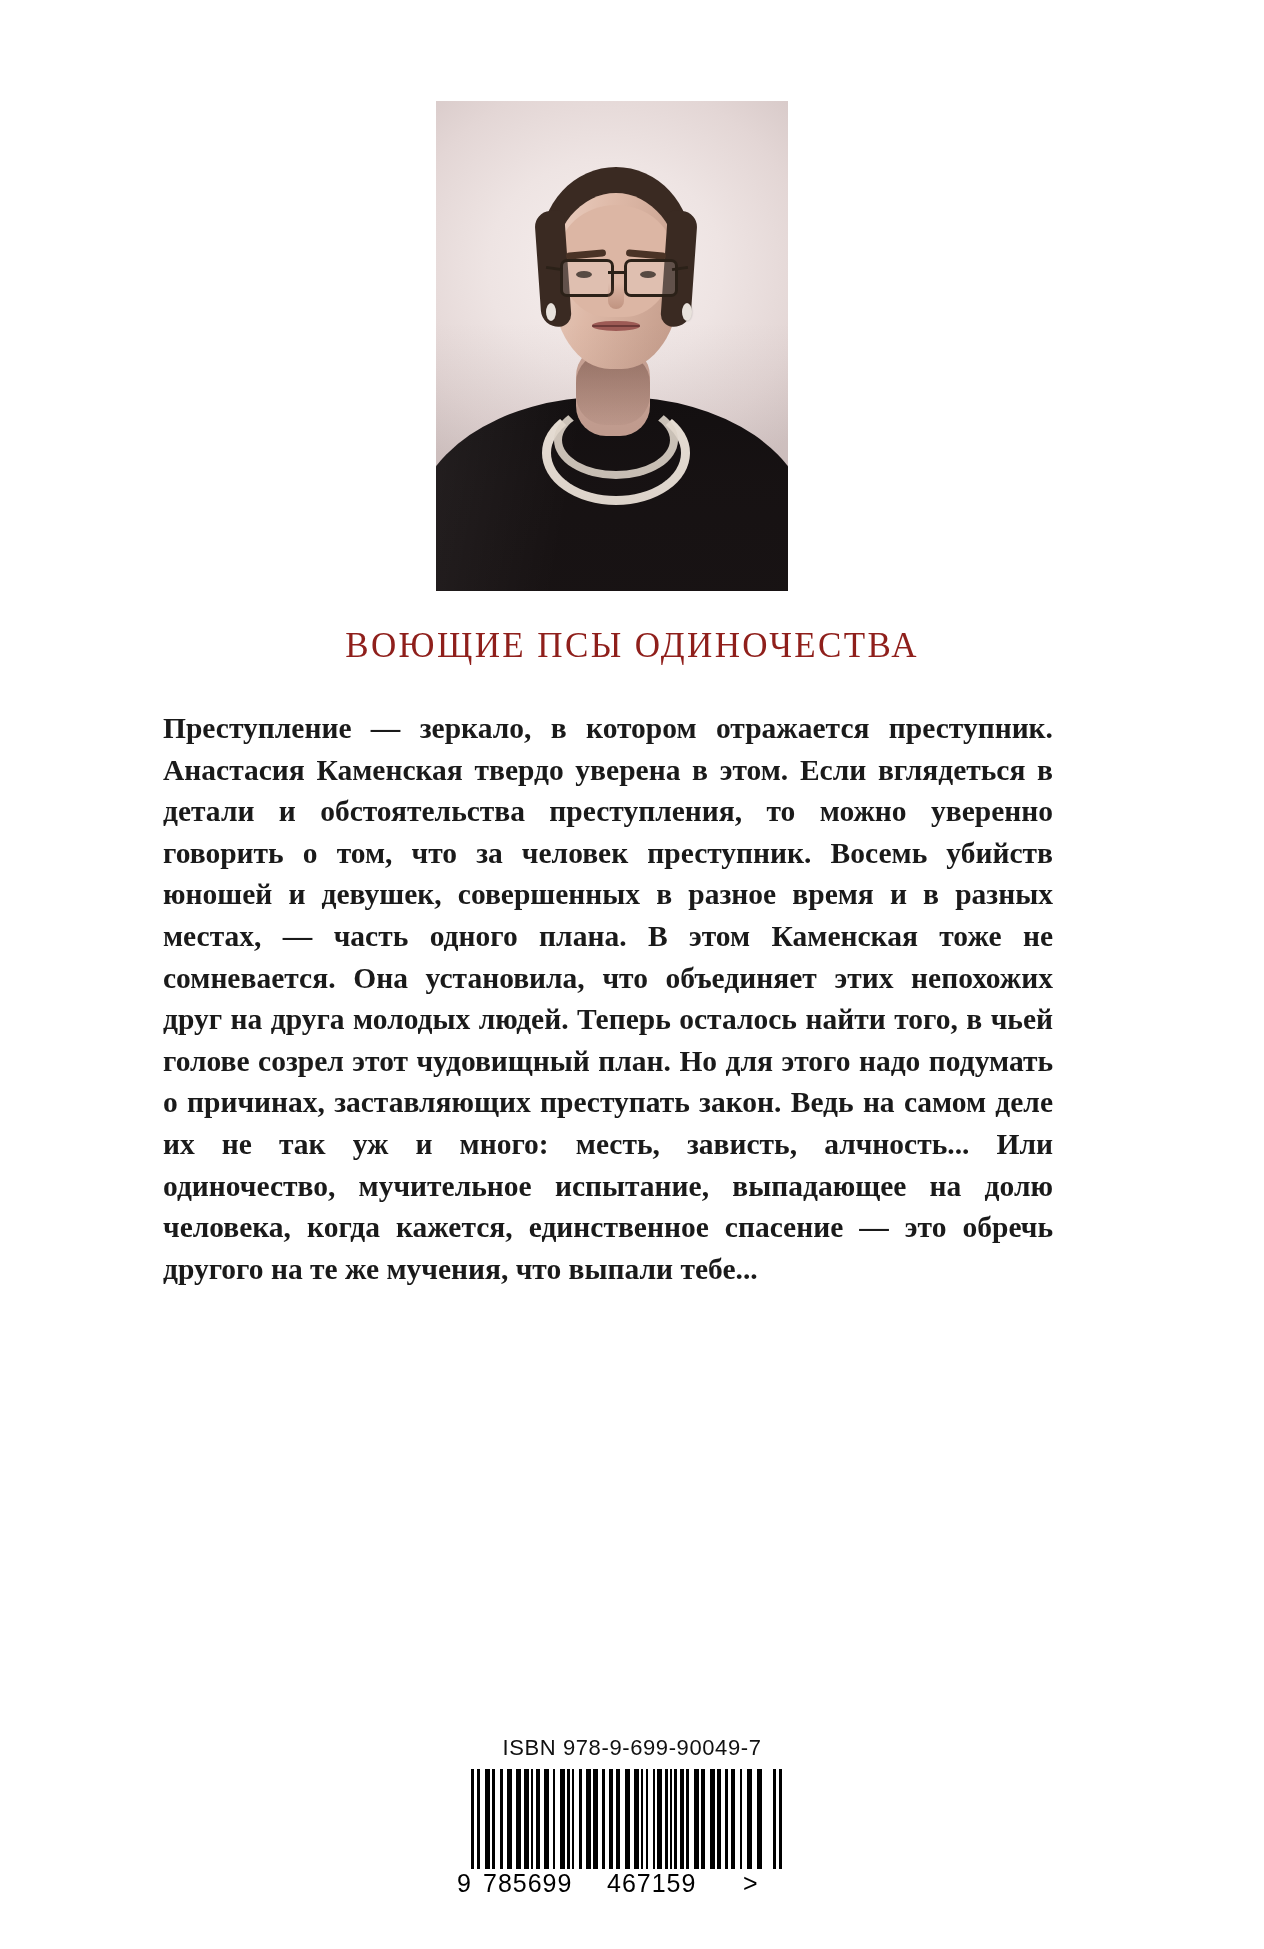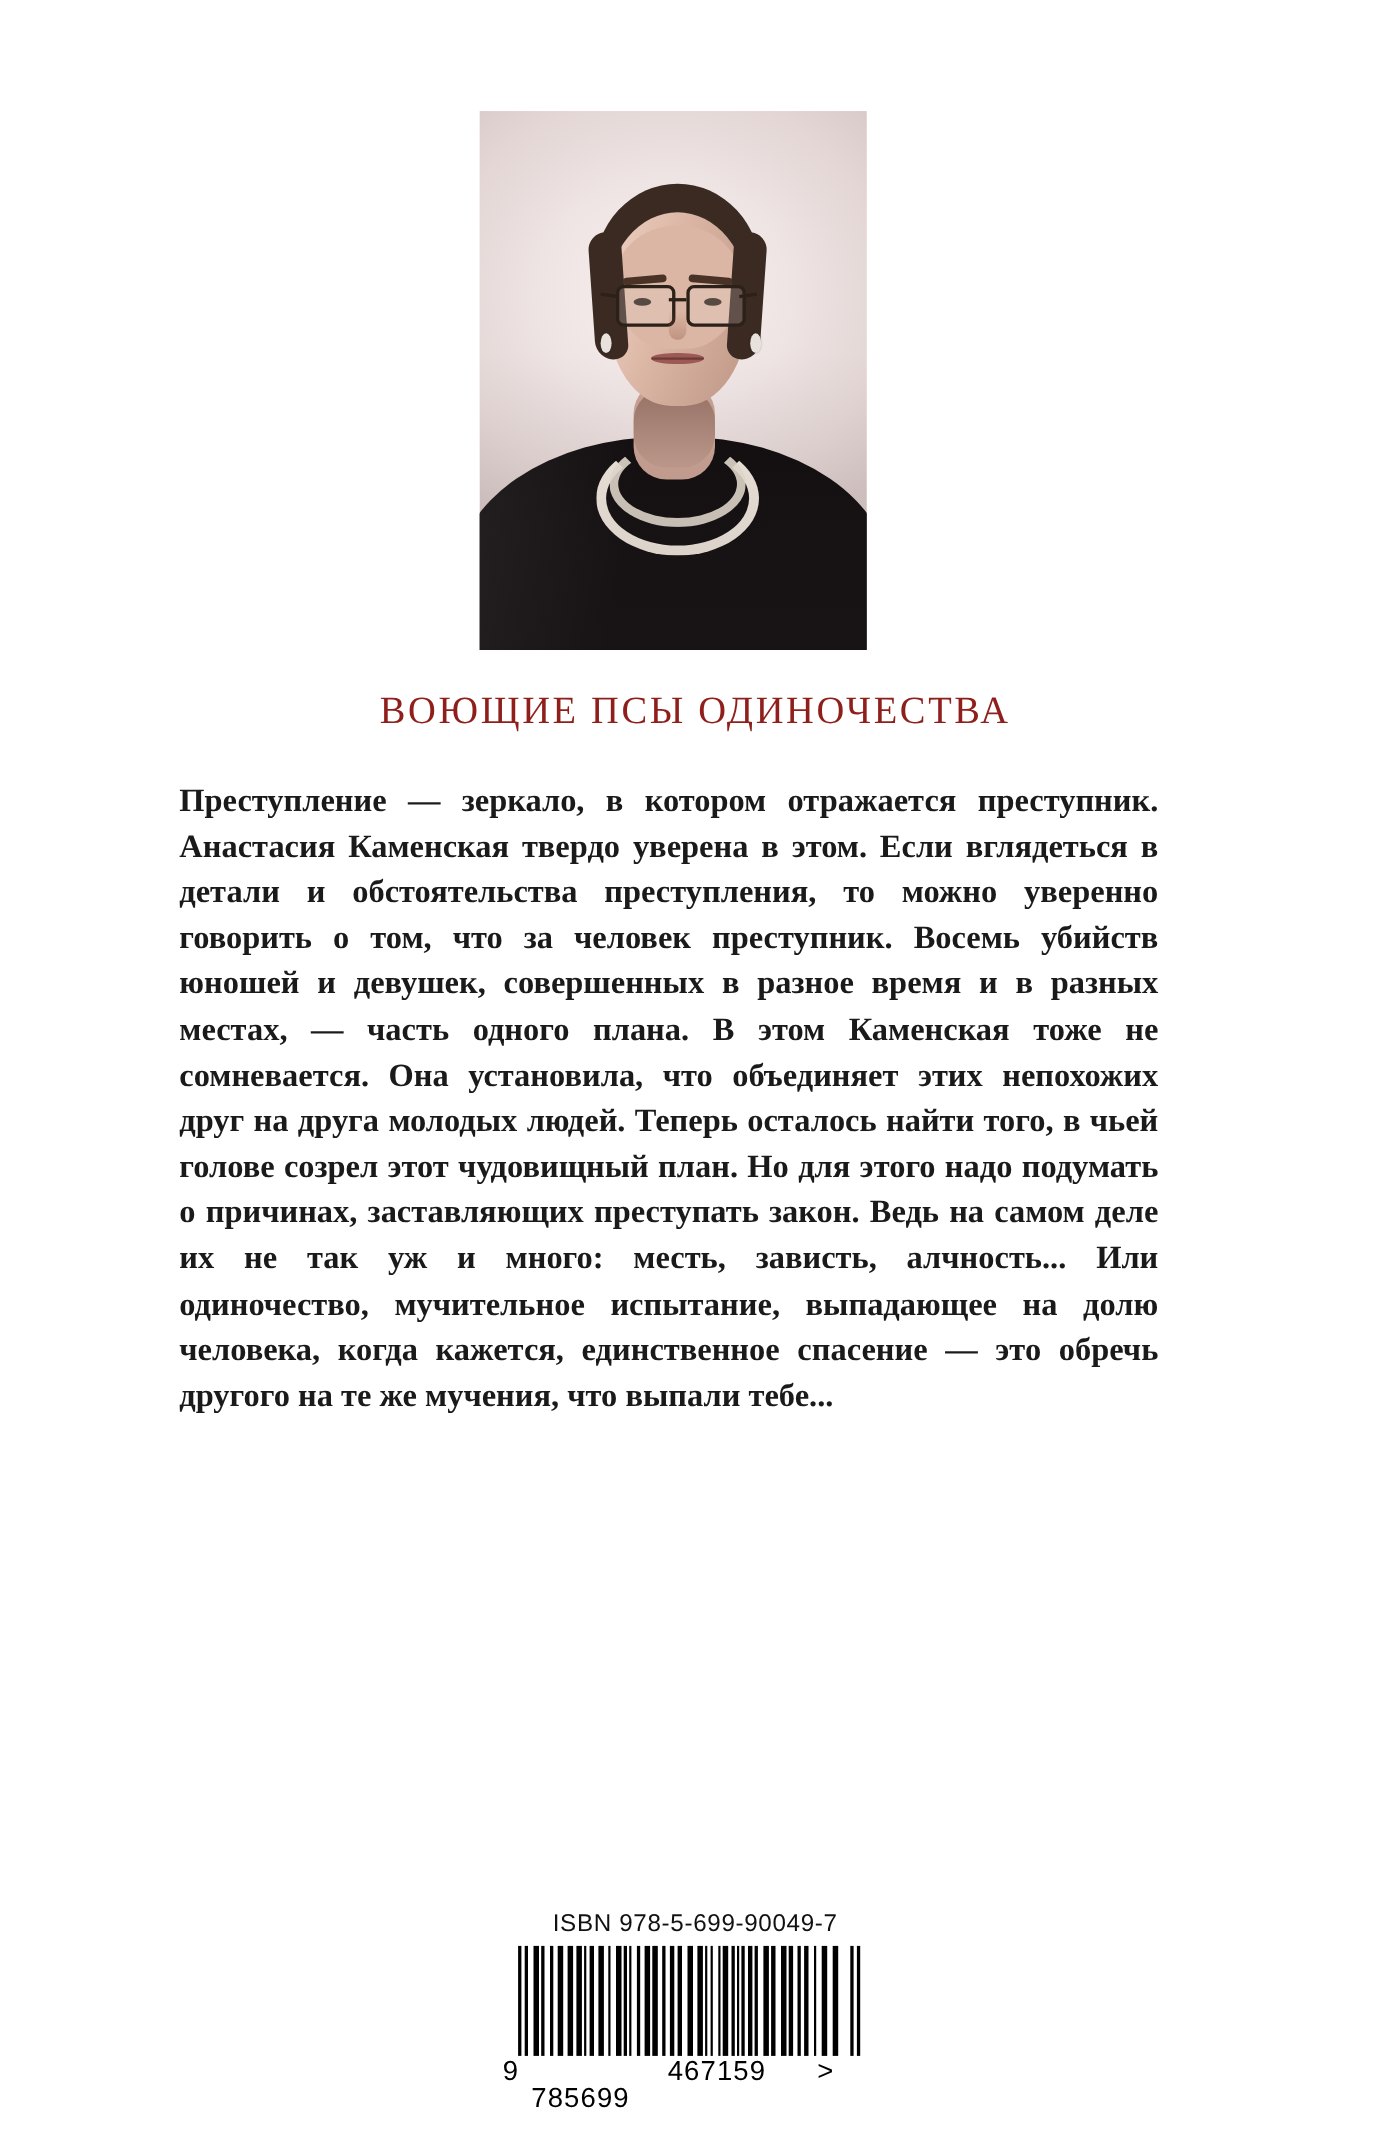--- a/index.html
+++ b/index.html
@@ -295,21 +295,21 @@
     letter-spacing: 1px;
     color: #000;
     background: #fff;
   }
   .bd {
     position: absolute;
     top: 0;
     white-space: pre;
   }
   .bd.left  { left: 2px; }
-  .bd.mid1  { left: 28px; margin-top: 24px; }
+  .bd.mid1  { left: 28px; }
   .bd.mid2  { left: 152px; }
   .bd.right { left: 288px; }
 </style>
 </head>
 <body>
 
 <div class="page">
 
   <div class="portrait-wrap">
     <div class="portrait">
@@ -344,21 +344,21 @@
     </div>
   </div>
 
   <div class="book-title">ВОЮЩИЕ ПСЫ ОДИНОЧЕСТВА</div>
 
   <div class="blurb">
     <p>Преступление — зеркало, в котором отражается преступник. Анастасия Каменская твердо уверена в этом. Если вглядеться в детали и обстоятельства преступления, то можно уверенно говорить о том, что за человек преступник. Восемь убийств юношей и девушек, совершенных в разное время и в разных местах, — часть одного плана. В этом Каменская тоже не сомневается. Она установила, что объединяет этих непохожих друг на друга молодых людей. Теперь осталось найти того, в чьей голове созрел этот чудовищный план. Но для этого надо подумать о причинах, заставляющих преступать закон. Ведь на самом деле их не так уж и много: месть, зависть, алчность... Или одиночество, мучительное испытание, выпадающее на долю человека, когда кажется, единственное спасение — это обречь другого на те же мучения, что выпали тебе...</p>
   </div>
 
   <div class="isbn-area">
-    <span class="isbn-text">ISBN 978-5-699-90049-7</span>
+    <span class="isbn-text">ISBN 978-9-699-90049-7</span>
   </div>
 
   <div class="barcode-block">
     <div class="bars" id="bars">
         <i style="left: 16px; width: 3px;"></i>
         <i style="left: 22px; width: 3px;"></i>
         <i style="left: 30px; width: 5px;"></i>
         <i style="left: 37px; width: 3px;"></i>
         <i style="left: 45px; width: 3px;"></i>
         <i style="left: 52px; width: 5px;"></i>

